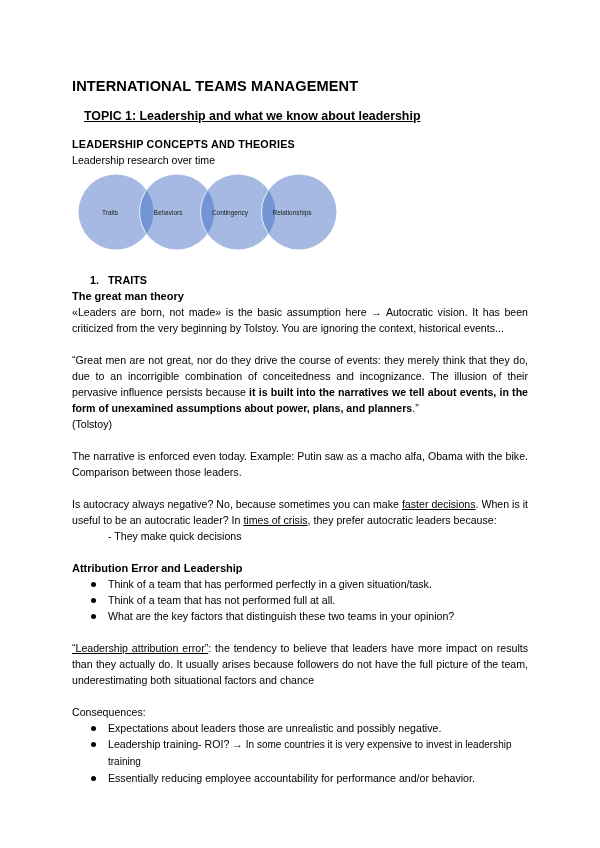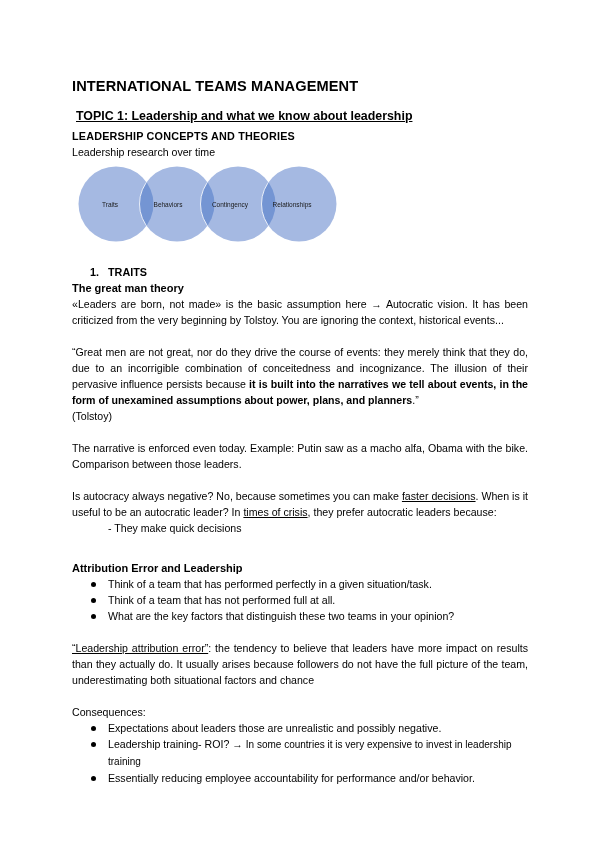--- a/index.html
+++ b/index.html
@@ -28,21 +28,21 @@
       font-size: 14.6px;
       line-height: 20px;
       margin: 0 0 12px 0;
       letter-spacing: 0.1px;
     }
     .topic-title {
       font-weight: bold;
       font-size: 12.4px;
       line-height: 16px;
       text-decoration: underline;
-      margin: 4px;
+      margin: 12px;
     }
     .section-title {
       font-weight: bold;
       font-size: 10.8px;
       line-height: 16px;
       margin: 0;
       letter-spacing: 0.2px;
     }
     .subtitle {
       margin: 0;
@@ -74,21 +74,21 @@
       margin: 0;
     }
     p {
       margin: 0;
       text-align: justify;
     }
     .gap { height: 16px; }
     .dash-list {
       list-style: none;
       padding: 0;
-      margin: 0 0 8px 36px;
+      margin: 0 0 0 36px;
     }
     .dash-list li {
       text-align: justify;
     }
     .bullet-list {
       list-style: none;
       margin: 0;
       padding: 0 0 0 36px;
     }
     .bullet-list li {

